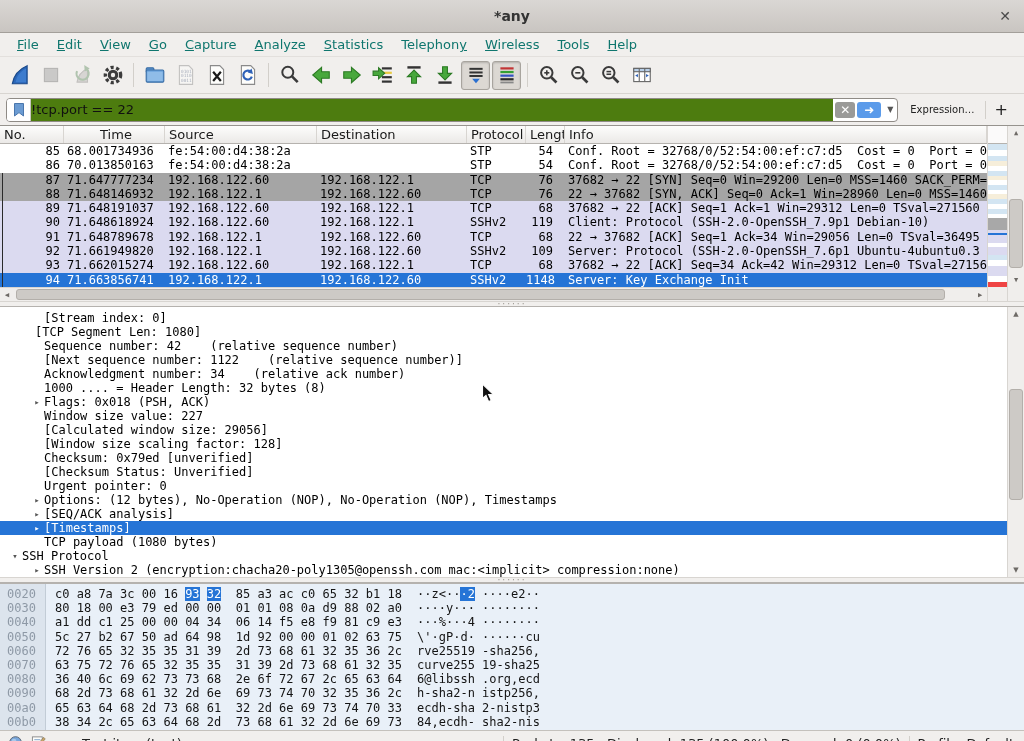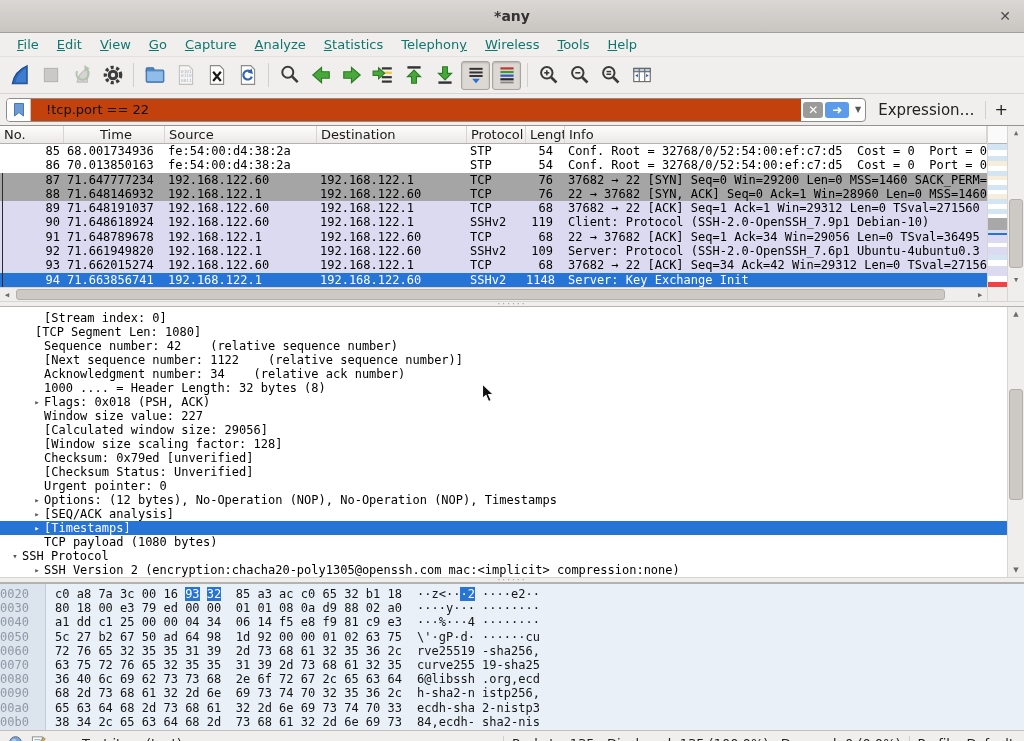--- a/index.html
+++ b/index.html
@@ -24,25 +24,25 @@
   .tbtn { width:29px; height:29px; display:flex; align-items:center; justify-content:center; border:1px solid transparent; border-radius:3px; margin:0 1px; }
   .tbtn svg { display:block; }
   .tbtn.toggled { background:#dcd8d3; border-color:#a8a49e; box-shadow:inset 0 1px 2px rgba(0,0,0,.18); }
   .tbtn.disabled { opacity:.45; filter:grayscale(55%); }
   .tsep { width:1px; height:24px; background:#d2cfca; margin:0 5px; }
 
   
   .filterbar { height:32px; flex:0 0 32px; background:#f1efed; display:flex; align-items:center; padding:0 6px; border-bottom:1px solid #96938e; }
   .filterfield { flex:1; height:24px; background:#fff; border:1px solid #8f8b86; border-radius:4px; display:flex; align-items:center; overflow:hidden; }
   .fbookmark { width:24px; height:22px; border-right:1px solid #c9c6c1; display:flex; align-items:center; justify-content:center; background:#fff; }
-  .fvalue { flex:1; height:22px; background:#c2410c; color:#111; font-size:13px; padding-left:15px; display:flex; align-items:center; }
+  .fvalue { flex:1; height:22px; background:#4d7c0f; color:#111; font-size:13px; padding-left:0; display:flex; align-items:center; }
   .fclear { width:20px; height:16px; background:#9a9a98; border-radius:3px; color:#fff; font-size:12px; display:flex; align-items:center; justify-content:center; margin:0 2px; }
   .fapply { width:24px; height:16px; background:#5b9bea; border-radius:3px; color:#fff; font-size:12px; display:flex; align-items:center; justify-content:center; margin-right:2px; }
   .fdrop { width:14px; height:22px; display:flex; align-items:center; justify-content:center; font-size:8px; color:#555; }
-  .fexpr { font-size:15px; color:#222; padding:0 10px 0 12px; }
+  .fexpr { font-size:10px; color:#222; padding:0 10px 0 12px; }
   .fbar-sep { width:1px; height:18px; background:#d2cfca; }
   .fplus { font-size:16px; color:#222; padding:0 10px 0 9px; }
 
   
   .plist { flex:0 0 175px; display:flex; background:#ef4444; font-family:"DejaVu Sans Mono", monospace; }
   .plist-left { flex:1; display:flex; flex-direction:column; min-width:0; }
   .phdr { height:18px; flex:0 0 18px; display:flex; background:linear-gradient(#fdfdfc,#ebe9e7); border-bottom:1px solid #b5b2ae; font-family:"DejaVu Sans", sans-serif; }
   .phdr .hcell { font-size:13px; color:#1a1a1a; padding:0 0 0 4px; border-right:1px solid #d8d5d1; white-space:nowrap; overflow:hidden; line-height:17px; }
   .rows { flex:1; overflow:hidden; }
   .prow { height:14.3px; display:flex; font-size:12px; line-height:14.3px; white-space:nowrap; position:relative; }
@@ -86,21 +86,21 @@
   .dsb { width:17px; flex:0 0 17px; background:#f0eeec; border-left:1px solid #d8d5d1; display:flex; flex-direction:column; }
   .dsb .arr { height:14px; font-size:7px; color:#6e6a66; text-align:center; line-height:14px; }
   .dsb .trough { flex:1; position:relative; }
   .dsb .thumb { position:absolute; left:1px; right:1px; top:28%; height:46%; background:#cdcac6; border:1px solid #b3afaa; border-radius:3px; }
 
   
   .hexpane { flex:0 0 147px; background:#e9f0f8; position:relative; border-top:1px solid #b5b2ae; font-family:"DejaVu Sans Mono", monospace; font-size:12px; overflow:hidden; }
   .offcol { position:absolute; left:0; top:0; bottom:0; width:46px; background:#dce4ed; border-right:1px solid #c2ccd6; }
   .hexrows { position:relative; padding-top:3px; }
   .hexrow { height:14.2px; line-height:14.2px; white-space:pre; display:flex; }
-  .hexrow .off { width:46px; flex:0 0 46px; color:#8e99a6; padding-left:0; }
+  .hexrow .off { width:46px; flex:0 0 46px; color:#8e99a6; padding-left:7px; }
   .hexrow .bytes { margin-left:9px; color:#141414; }
   .hexrow .ascii { margin-left:15px; color:#141414; }
   .hl { background:#2574d6; color:#fff; }
 
   
   .statusbar { flex:0 0 26px; background:#f1efed; border-top:1px solid #c4c1bc; display:flex; align-items:center; font-size:13px; color:#222; }
   .sb-left { display:flex; align-items:center; gap:8px; padding-left:8px; flex:1; }
   .sb-text { padding-left:28px; }
   .sb-right { display:flex; align-items:center; }
   .sb-sep { width:1px; height:16px; background:#d2cfca; margin:0 8px; }

